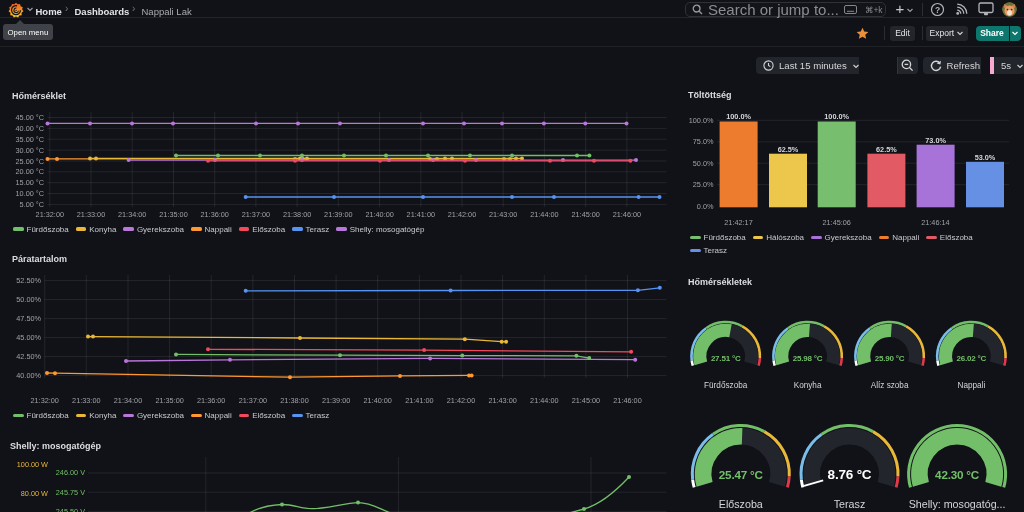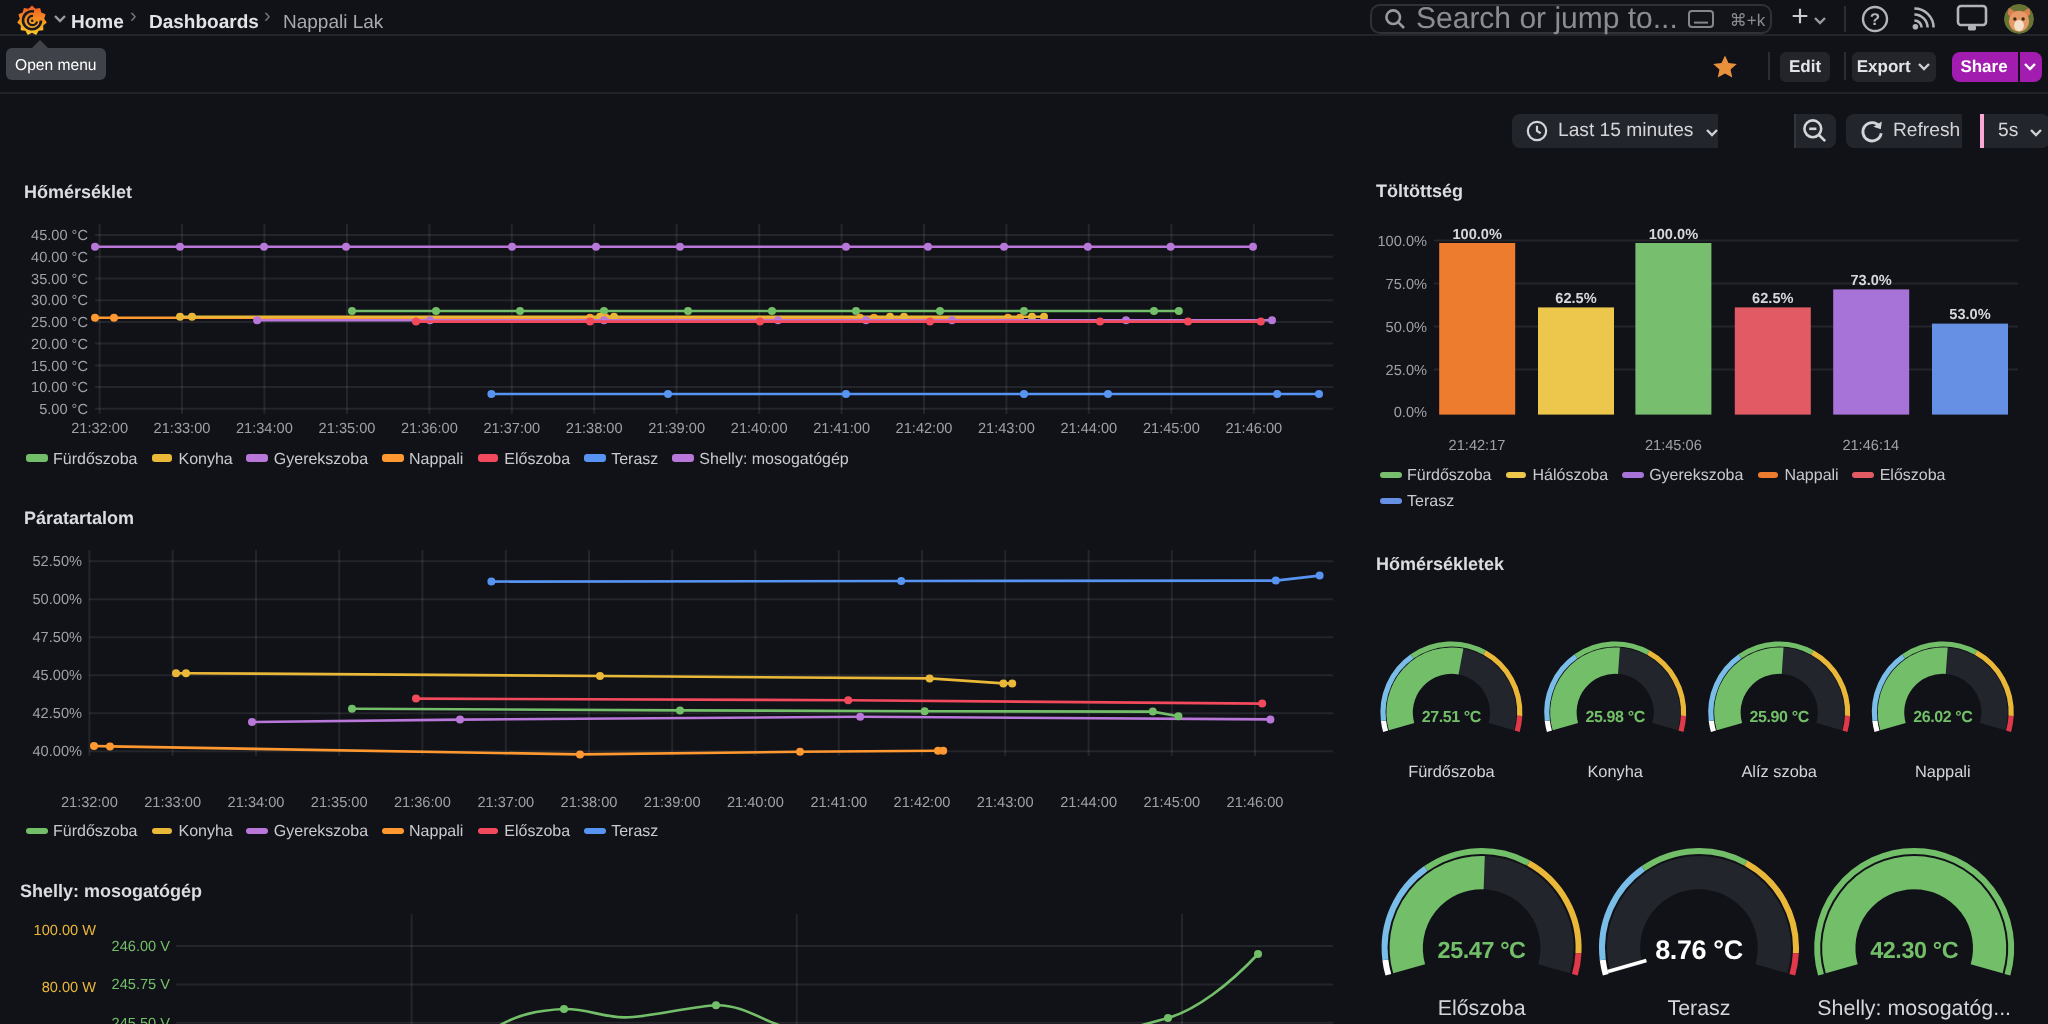--- a/index.html
+++ b/index.html
@@ -14,24 +14,24 @@
 #search{position:absolute;left:685px;top:2px;width:201px;height:15px;
   background:#131419;border:1px solid #2f3137;border-radius:5px;
   display:flex;align-items:center;padding:0 6px;gap:5px}
 #searchtext{font-size:15px;color:#8a8c93;flex:1;white-space:nowrap}
 #cmdk{font-size:8.5px;color:#8a8c93;white-space:nowrap}
 .vdiv{width:1px;height:13px;background:#2c2d33}
 #avatar{position:absolute;left:1002px;top:1.5px;width:15px;height:15px;border-radius:50%;overflow:hidden}
 #toolbar{position:absolute;left:0;top:19px;width:1024px;height:28px;
   border-bottom:1px solid #202226}
 .btn{position:absolute;top:6.5px;height:15px;display:flex;align-items:center;
-  font-size:8.5px;font-weight:700;color:#e3e4e8;border-radius:3px;
+  font-size:8.5px;font-weight:400;color:#e3e4e8;border-radius:3px;
   justify-content:center;white-space:nowrap}
 .btn.sec{background:#24252b}
-.btn.pri{background:#a21caf;color:#fff;font-weight:700}
+.btn.pri{background:#0f766e;color:#fff;font-weight:700}
 #tooltip{position:absolute;left:3px;top:24px;height:16px;background:#404249;
   border-radius:3px;color:#fff;font-size:7.8px;display:flex;align-items:center;
   padding:0 4.5px;white-space:nowrap}
 #ttarrow{position:absolute;top:-4px;left:13px;width:0;height:0;
   border-left:4px solid transparent;border-right:4px solid transparent;
   border-bottom:4px solid #404249}
 #timebar{position:absolute;left:0;top:0;width:1024px;height:0}
 .tbtn{position:absolute;top:57px;height:17px;background:#22252b;display:flex;align-items:center;
   font-size:9.6px;font-weight:500;color:#d4d5d9;padding:0 7px;white-space:nowrap}
 .legend{position:absolute;display:flex;align-items:center;gap:7px;height:10px}
@@ -146,21 +146,21 @@
           <line x1="3.6" y1="5.4" x2="7.2" y2="5.4" stroke="#d4d5d9" stroke-width="1.3"></line>
         </svg>
   </div>
   <div class="tbtn" style="left:922.5px;width:58px;border-radius:4px 0 0 4px">
     <svg width="12" height="12" viewBox="0 0 12 12" style="margin-right:5px;flex:none">
           <path d="M9.8 3.2 A 4.6 4.6 0 1 0 10.6 6.6" fill="none" stroke="#d4d5d9" stroke-width="1.4"></path>
           <path d="M10.9 0.8 L10.4 4.6 L6.7 3.4 Z" fill="#d4d5d9"></path>
         </svg>
     Refresh
   </div>
-  <div class="tbtn" style="left:990px;width:34.5px;border-left:2px solid #f9a8d4;border-radius:0 4px 4px 0">
+  <div class="tbtn" style="left:990px;width:34.5px;border-left:4px solid #f9a8d4;border-radius:0 4px 4px 0">
     5s
     <svg width="8" height="8" viewBox="0 0 8 8" style="margin-left:5px;flex:none">
           <path d="M1.5 3 L4 5.5 L6.5 3" stroke="#cfd0d4" stroke-width="1.2" fill="none"></path>
         </svg>
   </div>
 </div>
 
 <svg width="1024" height="512" viewBox="0 0 1024 512" font-family="Liberation Sans, sans-serif" style="position:absolute;left:0;top:0">
       <text x="12.0" y="99.0" font-size="9" fill="#dcdde0" text-anchor="start" font-weight="700">Hőmérséklet</text>
       <text x="44.0" y="207.0" font-size="7.3" fill="#9fa1a8" text-anchor="end" font-weight="400">5.00 °C</text>

